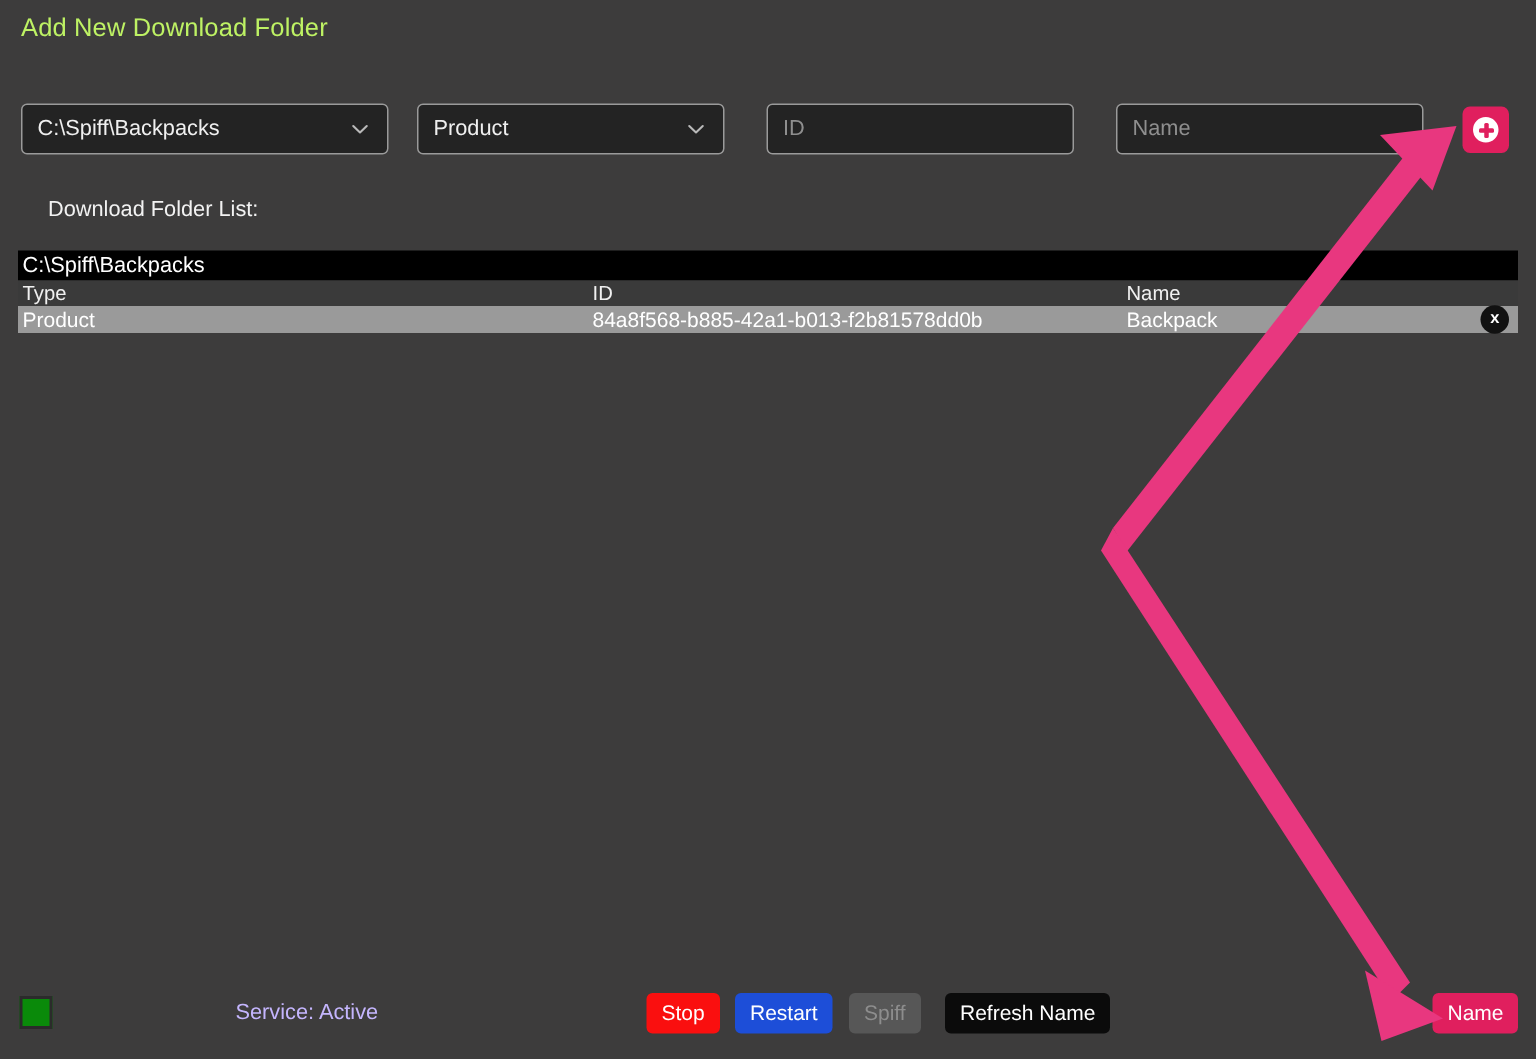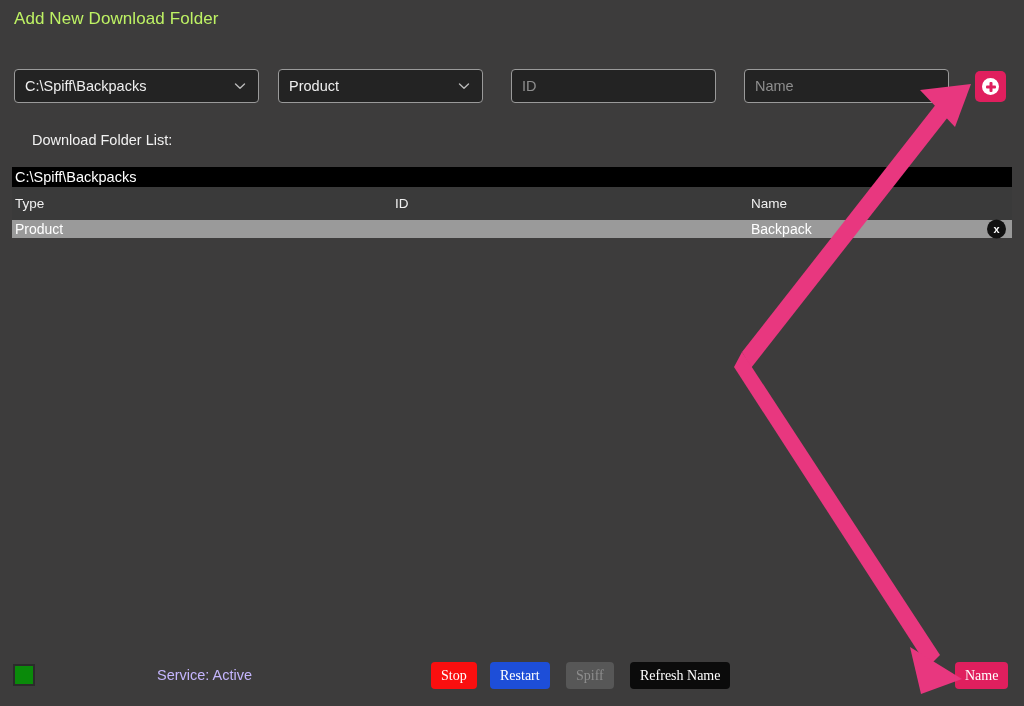--- a/index.html
+++ b/index.html
@@ -144,21 +144,21 @@
     background: #000000;
     color: #ffffff;
     font-size: 14.5px;
     display: flex;
     align-items: center;
     padding-left: 3px;
     box-sizing: border-box;
   }
 
   .columns-row {
-    height: 33px;
+    height: 17px;
     background: #3a3a3a;
     color: #f0f0f0;
     font-size: 13.5px;
     position: relative;
     box-sizing: border-box;
   }
   .data-row {
     height: 18px;
     background: #9a9a9a;
     color: #ffffff;
@@ -219,21 +219,21 @@
     white-space: nowrap;
   }
 
   .btn {
     position: absolute;
     top: 662px;
     height: 27px;
     box-sizing: border-box;
     border: none;
     border-radius: 4px;
-    font-family: Liberation Serif, serif;
+    font-family: Liberation Sans, sans-serif;
     font-size: 14px;
     color: #ffffff;
     cursor: pointer;
     padding: 0 10px;
     line-height: 27px;
     white-space: nowrap;
   }
   .btn-stop    { left: 431px; background: #fa0f0f; }
   .btn-restart { left: 490px; background: #1d4ed8; }
   .btn-start   { left: 566px; background: #575757; color: #8d8d8d; cursor: default; }
@@ -296,20 +296,21 @@
     </div>
 
     <div class="columns-row">
       <span class="cell c-type">Type</span>
       <span class="cell c-id">ID</span>
       <span class="cell c-name">Name</span>
     </div>
 
     <div class="data-row">
       <span class="cell c-type">Product</span>
+      <span class="cell c-id">84a8f568-b885-42a1-b013-f2b81578dd0b</span>
       <span class="cell c-name">Backpack</span>
       <button class="delete-button">x</button>
     </div>
   </div>
 
   <div class="status-indicator"></div>
   <div class="status-text">Service: Active</div>
 
   <button class="btn btn-stop">Stop</button>
   <button class="btn btn-restart">Restart</button>

